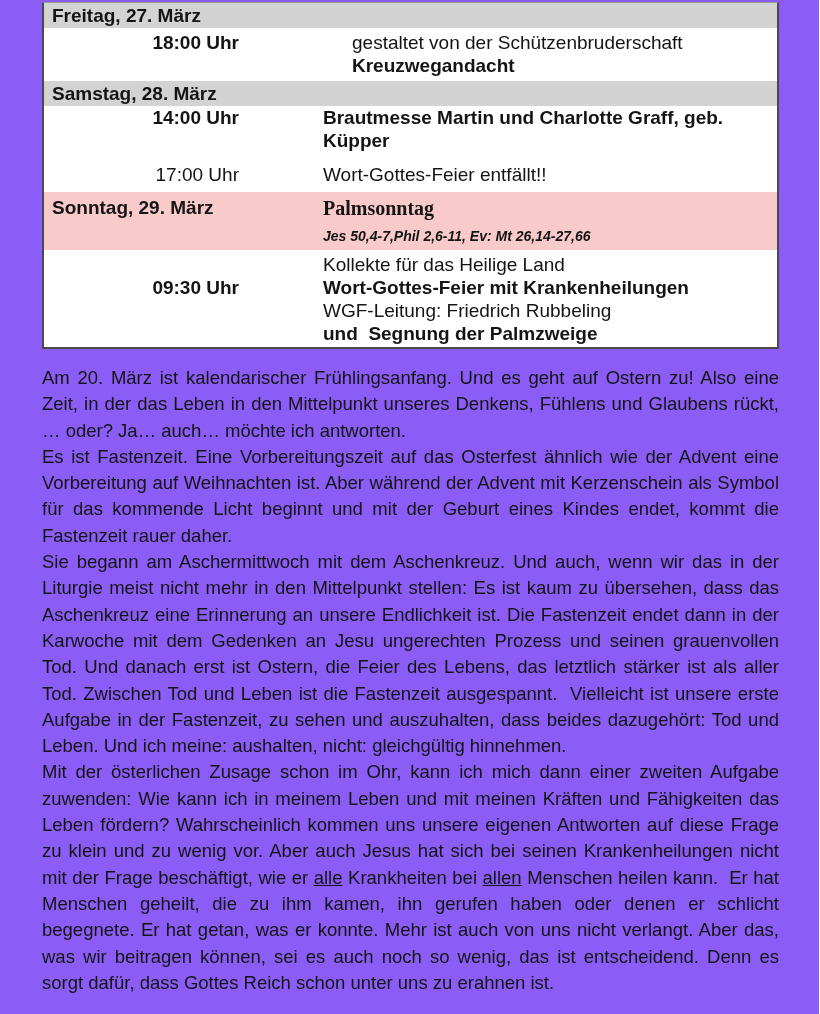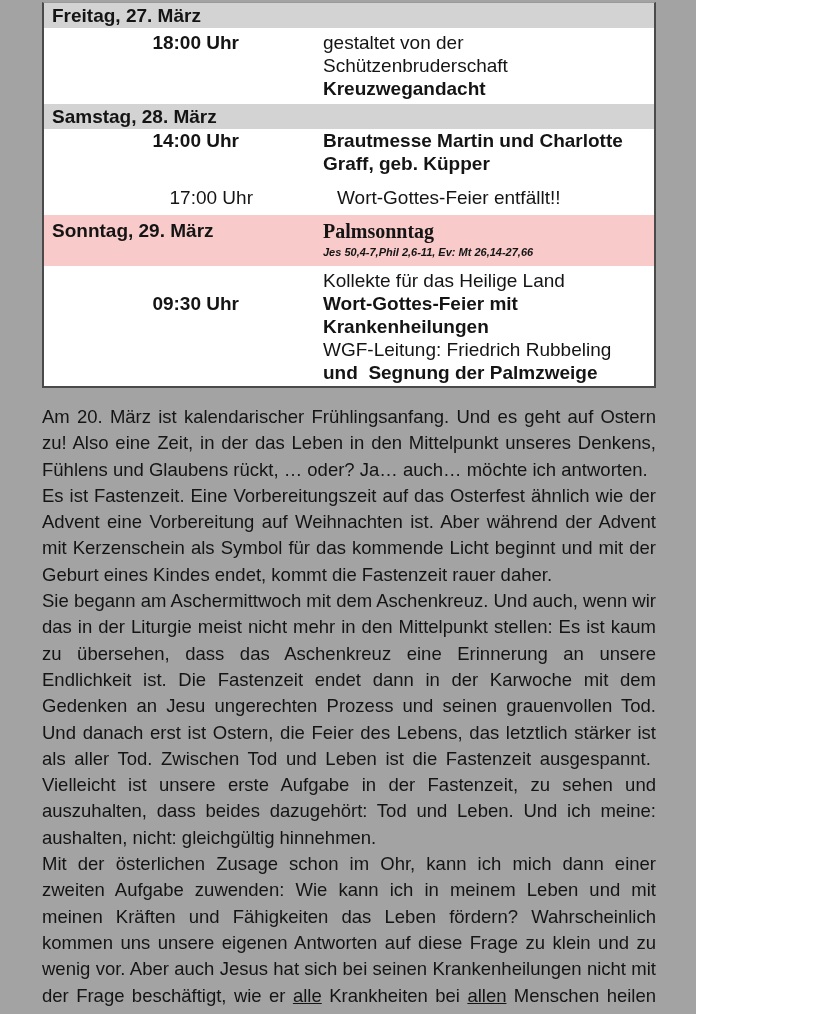--- a/index.html
+++ b/index.html
@@ -1,21 +1,21 @@
 <!DOCTYPE html>
 <html><head>
 <meta charset="utf-8">
 <style>
   html,body{margin:0;padding:0;}
   body{
     width:820px;height:1014px;background:#ffffff;
     font-family:"Liberation Sans", sans-serif;color:#141414;
     -webkit-font-smoothing:antialiased;
   }
-  .page{position:relative;width:696px;height:1014px;overflow:hidden;background:#a3a3a3;}
+  .page{position:relative;width:819px;height:1014px;overflow:hidden;background:#8b5cf6;}
 
   
   .schedule{
     margin:2px 40px 0 42px;
     border:2px solid #4a4a4a;
     border-top:1px solid #9a9a9a;
     padding-bottom:2px;
     background:#ffffff;
   }
   .day-band{
@@ -39,28 +39,28 @@
     display:grid;grid-template-columns:279px 1fr;
     padding:4px 8px 4px 0;
   }
   .pink .day-label{font-weight:700;font-size:19px;line-height:24px;padding-left:8px;}
   .ps-title{
     font-family:"Liberation Serif", serif;
     font-weight:700;font-size:20px;line-height:24px;
   }
   .ps-readings{
     font-weight:700;font-style:italic;
-    font-size:11px;line-height:19px;
+    font-size:14px;line-height:19px;margin-top:7px;
   }
 
   .mt3{margin-top:3px;}
   .mt6{margin-top:6px;}
-  .mt11{margin-top:11px;padding-left:14px;}
+  .mt11{margin-top:11px;}
   .mt20{}
-  .mb4{margin-bottom:4px;}
+  .mb4{margin-bottom:4px;gap:29px;}
 
   
   .article{
     margin:16px 40px 0 42px;
     font-size:18.5px;line-height:26.3px;
   }
   .article p{
     margin:0;text-align:justify;
   }
 </style>

